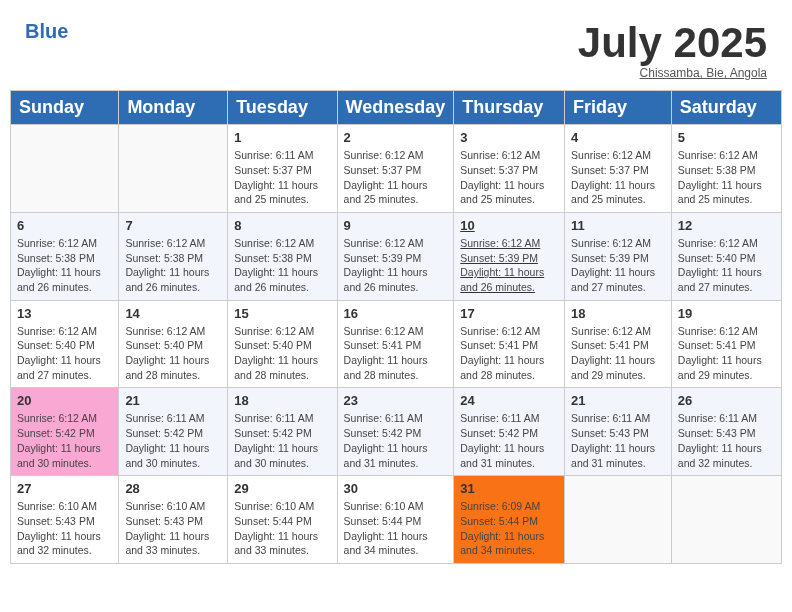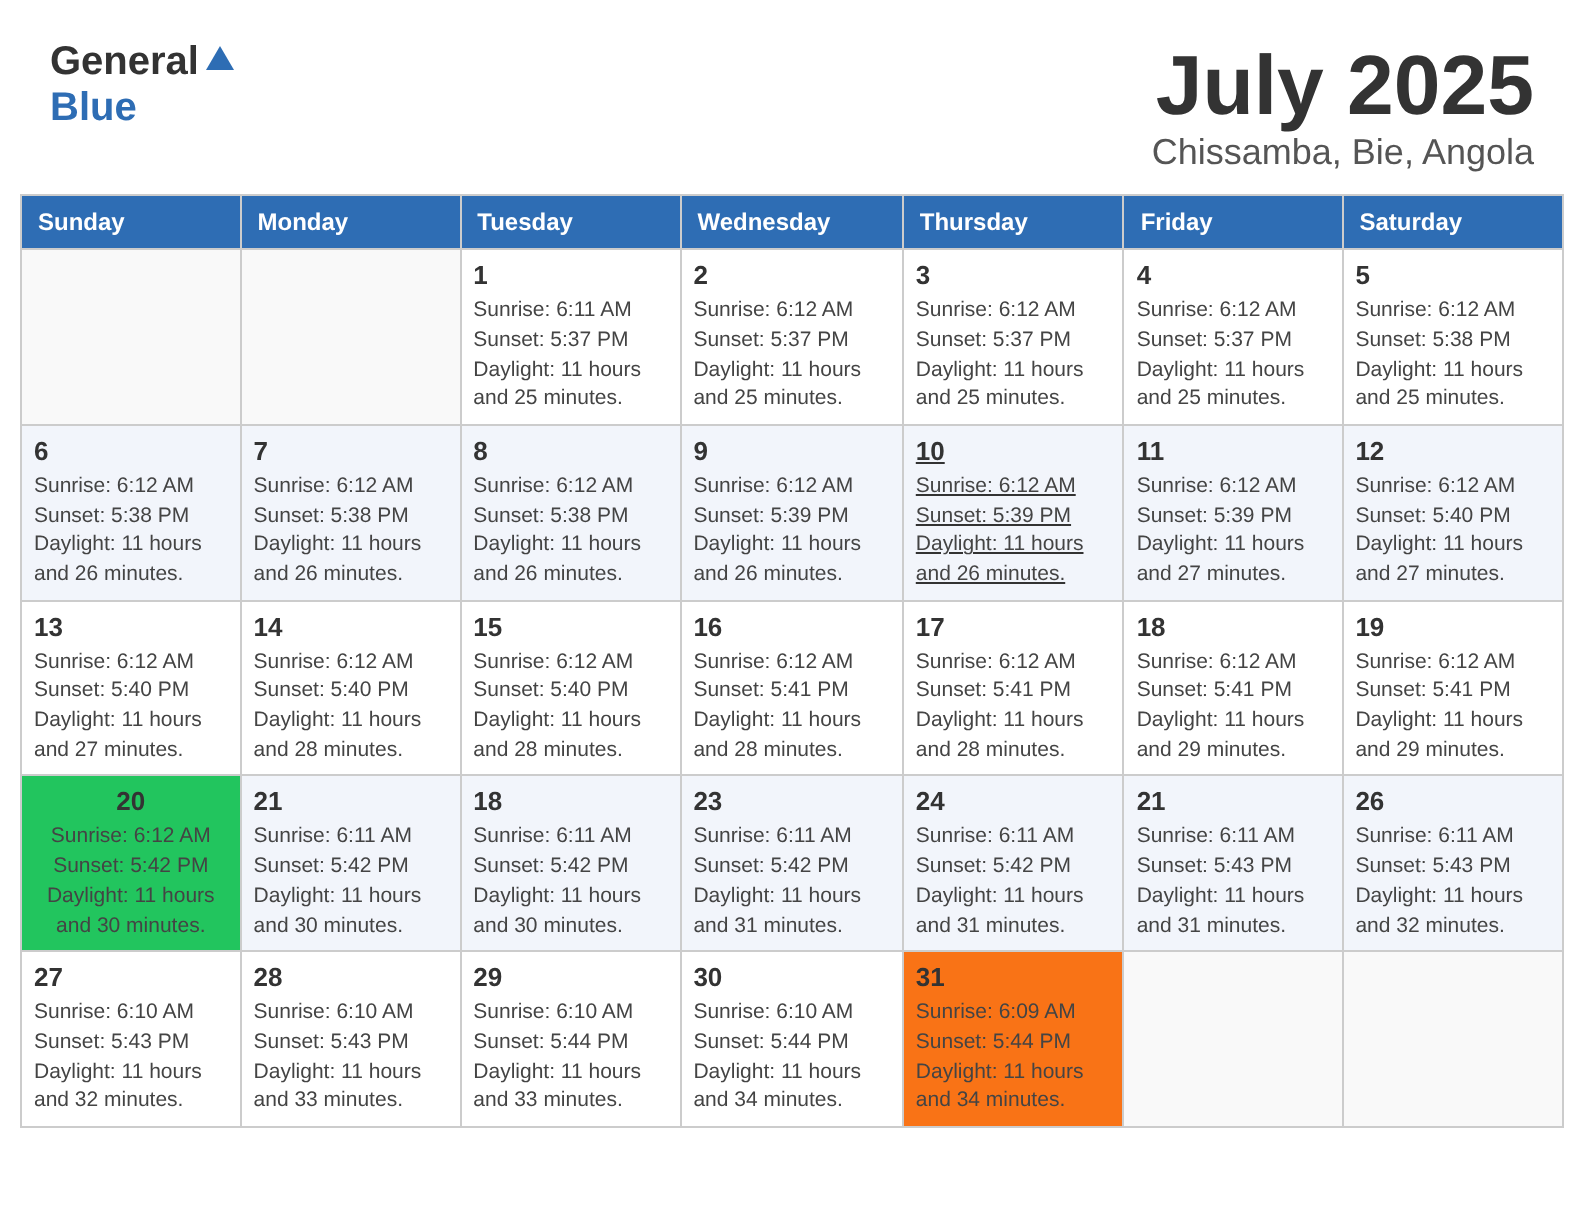--- a/index.html
+++ b/index.html
@@ -28,34 +28,35 @@
     .title-area {
       text-align: right;
     }
     .title-month {
       font-size: 42px;
       font-weight: bold;
       color: #333;
       line-height: 1.1;
     }
     .title-location {
-      font-size: 18px;
+      font-size: 12px;
       color: #555;
+      text-decoration: underline;
     }
     .calendar {
       width: 100%;
       border-collapse: collapse;
       margin-top: 5px;
     }
     .calendar th {
       background: #2e6db4;
       color: #fff;
       text-align: left;
       padding: 6px 8px;
-      font-size: 12px;
+      font-size: 18px;
       font-weight: bold;
       border: 1px solid #ccc;
     }
     .calendar td {
       vertical-align: top;
       border: 1px solid #ccc;
       padding: 5px 6px;
       width: 113px;
       min-height: 80px;
       font-size: 11px;
@@ -75,26 +76,20 @@
       font-size: 10.5px;
       color: #444;
       line-height: 1.4;
     }
   </style>
 </head>
 <body>
 
 <div class="header">
   <div class="logo">
-    <div class="logo-line">
-      <span style="font-size:20px;font-weight:bold;color:#333;">General</span>
-      <svg width="18" height="18" viewBox="0 0 18 18" style="margin-left:2px;margin-top:-4px;">
-        <polygon points="9,2 16,14 2,14" fill="#2e6db4"></polygon>
-      </svg>
-    </div>
     <div>
       <span style="font-size:20px;font-weight:bold;color:#2e6db4;">Blue</span>
     </div>
   </div>
   <div class="title-area">
     <div class="title-month">July 2025</div>
     <div class="title-location">Chissamba, Bie, Angola</div>
   </div>
 </div>
 
@@ -189,21 +184,21 @@
         <td style="background: rgb(255, 255, 255);">
           <div class="day-number">18</div>
           <div class="day-info">Sunrise: 6:12 AM<br>Sunset: 5:41 PM<br>Daylight: 11 hours and 29 minutes.</div>
         </td>
         <td style="background: rgb(255, 255, 255);">
           <div class="day-number">19</div>
           <div class="day-info">Sunrise: 6:12 AM<br>Sunset: 5:41 PM<br>Daylight: 11 hours and 29 minutes.</div>
         </td>
       </tr>
       <tr>
-        <td style="background: #22c55e; text-align: center;">
+        <td style="background: #f9a8d4;">
           <div class="day-number">20</div>
           <div class="day-info">Sunrise: 6:12 AM<br>Sunset: 5:42 PM<br>Daylight: 11 hours and 30 minutes.</div>
         </td>
         <td style="background: rgb(242, 245, 251);">
           <div class="day-number">21</div>
           <div class="day-info">Sunrise: 6:11 AM<br>Sunset: 5:42 PM<br>Daylight: 11 hours and 30 minutes.</div>
         </td>
         <td style="background: rgb(242, 245, 251);">
           <div class="day-number">18</div>
           <div class="day-info">Sunrise: 6:11 AM<br>Sunset: 5:42 PM<br>Daylight: 11 hours and 30 minutes.</div>

